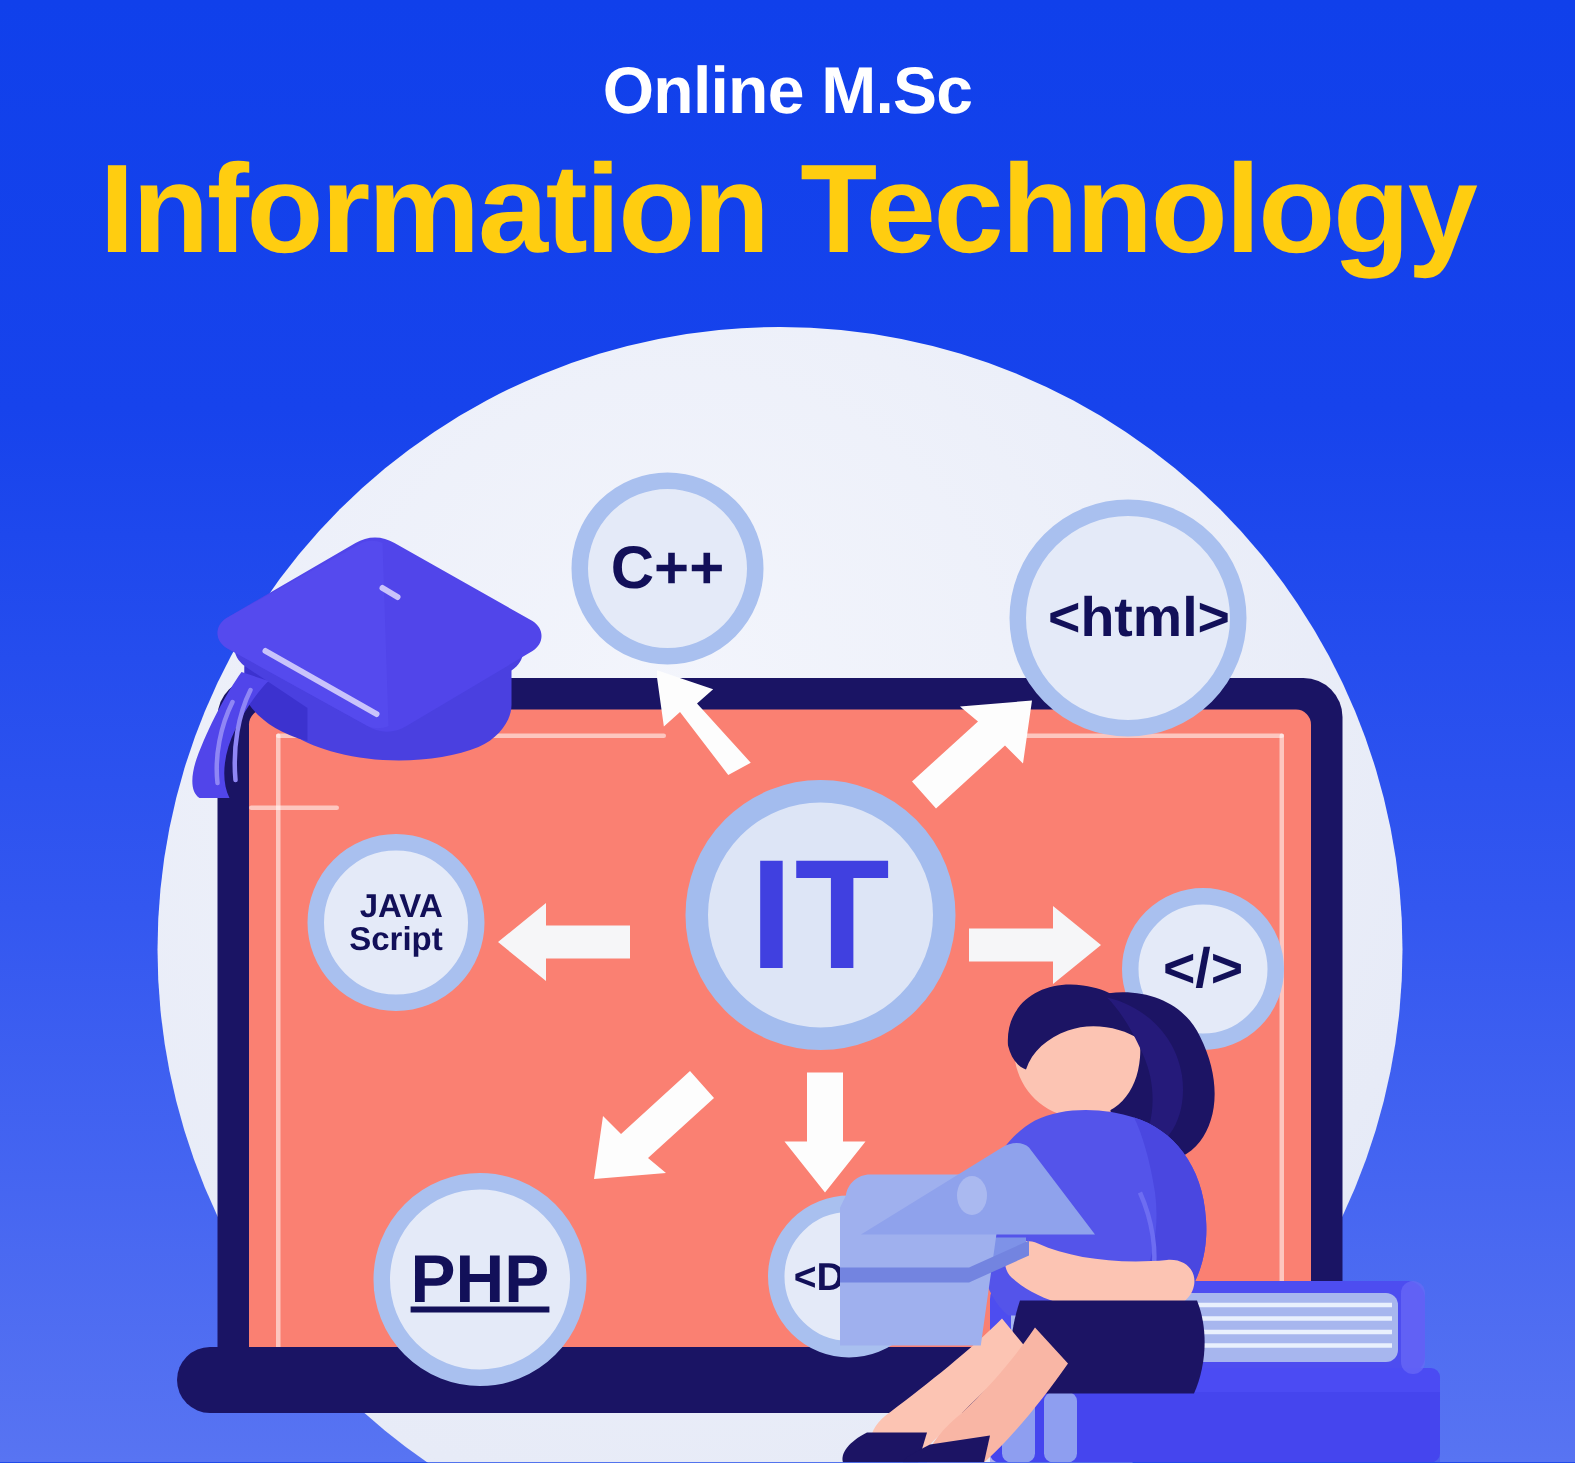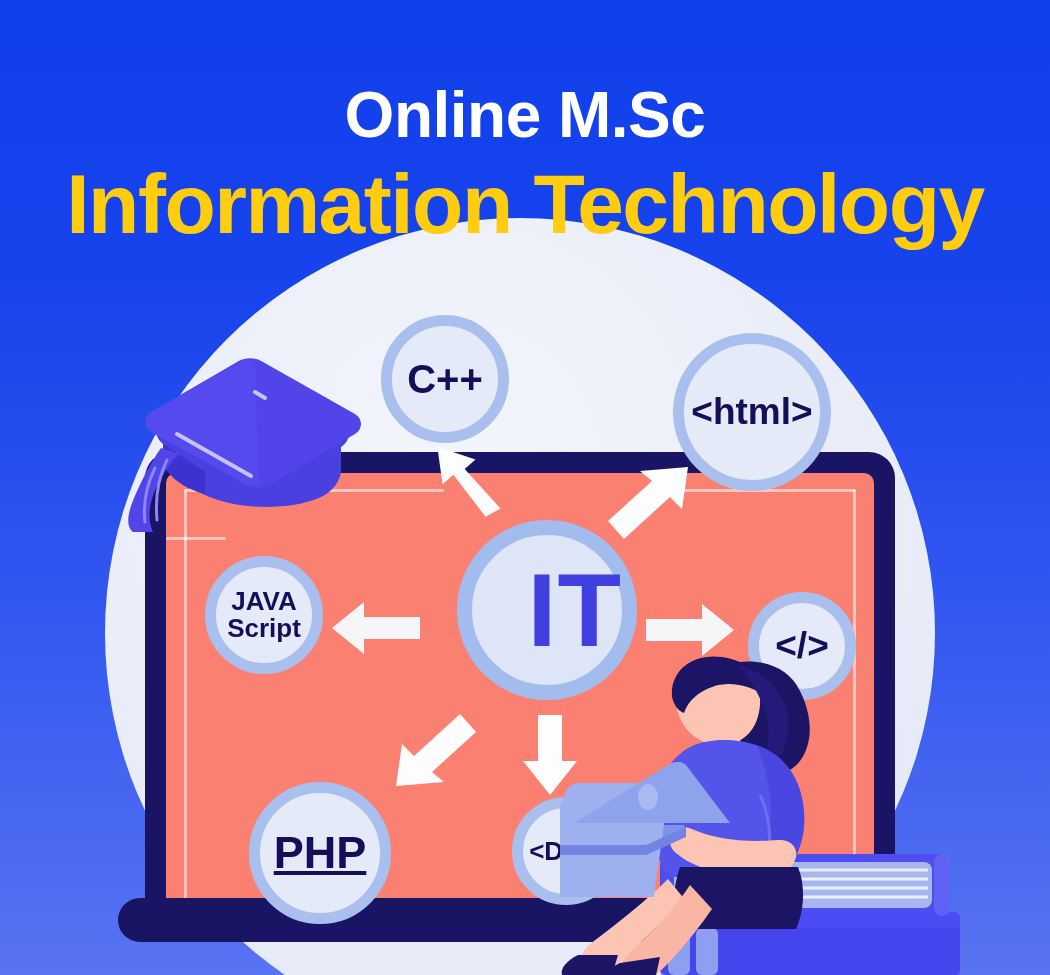--- a/index.html
+++ b/index.html
@@ -21,25 +21,24 @@
   .headline {
     position: absolute;
     left: 0; right: 0; top: 38px;
     text-align: center;
     z-index: 60;
     pointer-events: none;
   }
   .headline .line1 {
     display: block;
     color: #ffffff;
-    font-size: 64px;
+    font-size: 44px;
     font-weight: 700;
     letter-spacing: -0.5px;
     line-height: 1.04;
-    margin-top: 44px;
   }
   .headline .line2 {
     display: block;
     color: #ffcd10;
     font-size: 84px;
     font-weight: 700;
     letter-spacing: -1.5px;
     line-height: 1.05;
     margin-top: 11px;
   }
@@ -122,25 +121,24 @@
     text-align: center;
     color: #121059;
     font-weight: 700;
     line-height: 1.02;
     z-index: 40;
   }
   .bubble.center {
     border-width: 15px;
     border-color: #a3bcee;
     background: #dde5f6;
-    justify-content: flex-end;
   }
   .b-cpp    { left: 381px; top: 315px; width: 128px; height: 128px; font-size: 40px; }
-  .b-html   { left: 673px; top: 333px; width: 158px; height: 158px; font-size: 37px; }
-  .b-js     { left: 205px; top: 556px; width: 118px; height: 118px; font-size: 26px; }
+  .b-html   { left: 673px; top: 333px; width: 158px; height: 158px; font-size: 37px; justify-content: flex-end; }
+  .b-js     { left: 205px; top: 556px; width: 118px; height: 118px; font-size: 22px; text-align: right; }
   .b-it     { left: 457px; top: 520px; width: 180px; height: 180px; }
   .b-it span{ font-size: 104px; color: #4040e0; letter-spacing: 1px; line-height: 1; }
   .b-code   { left: 748px; top: 592px; width: 108px; height: 108px; font-size: 37px; }
   .b-php    { left: 249px; top: 782px; width: 142px; height: 142px; font-size: 45px; text-decoration: underline; }
   .b-div    { left: 512px; top: 797px; width: 108px; height: 108px; font-size: 26px; }
 
   
   .arrow { position: absolute; z-index: 38; }
   .a-up-left   { left: 438px; top: 438px; width: 70px;  height: 80px;  }
   .a-up-right  { left: 606px; top: 465px; width: 86px;  height: 76px;  }

